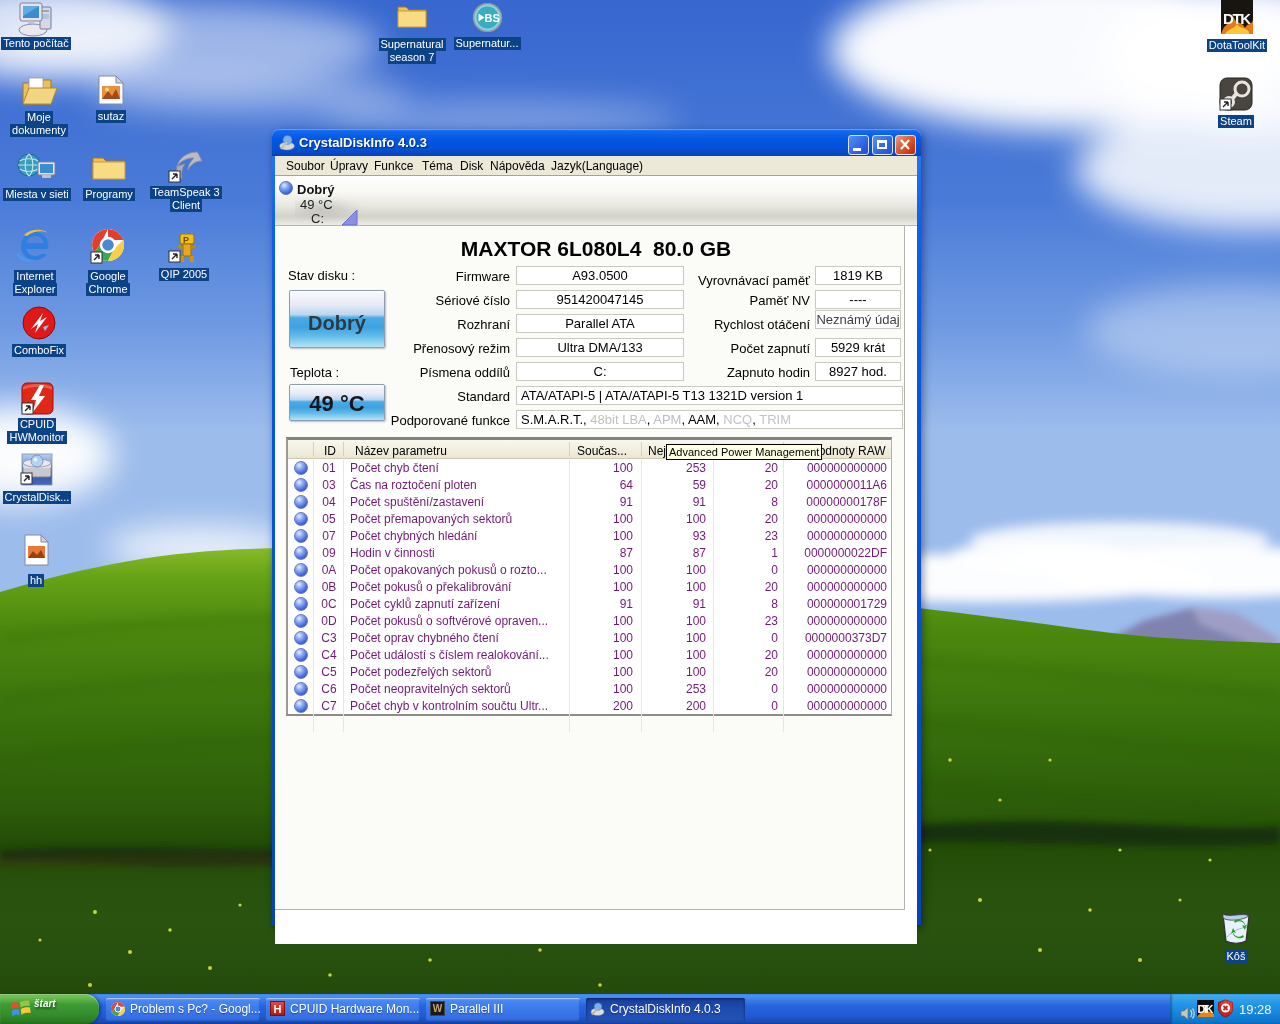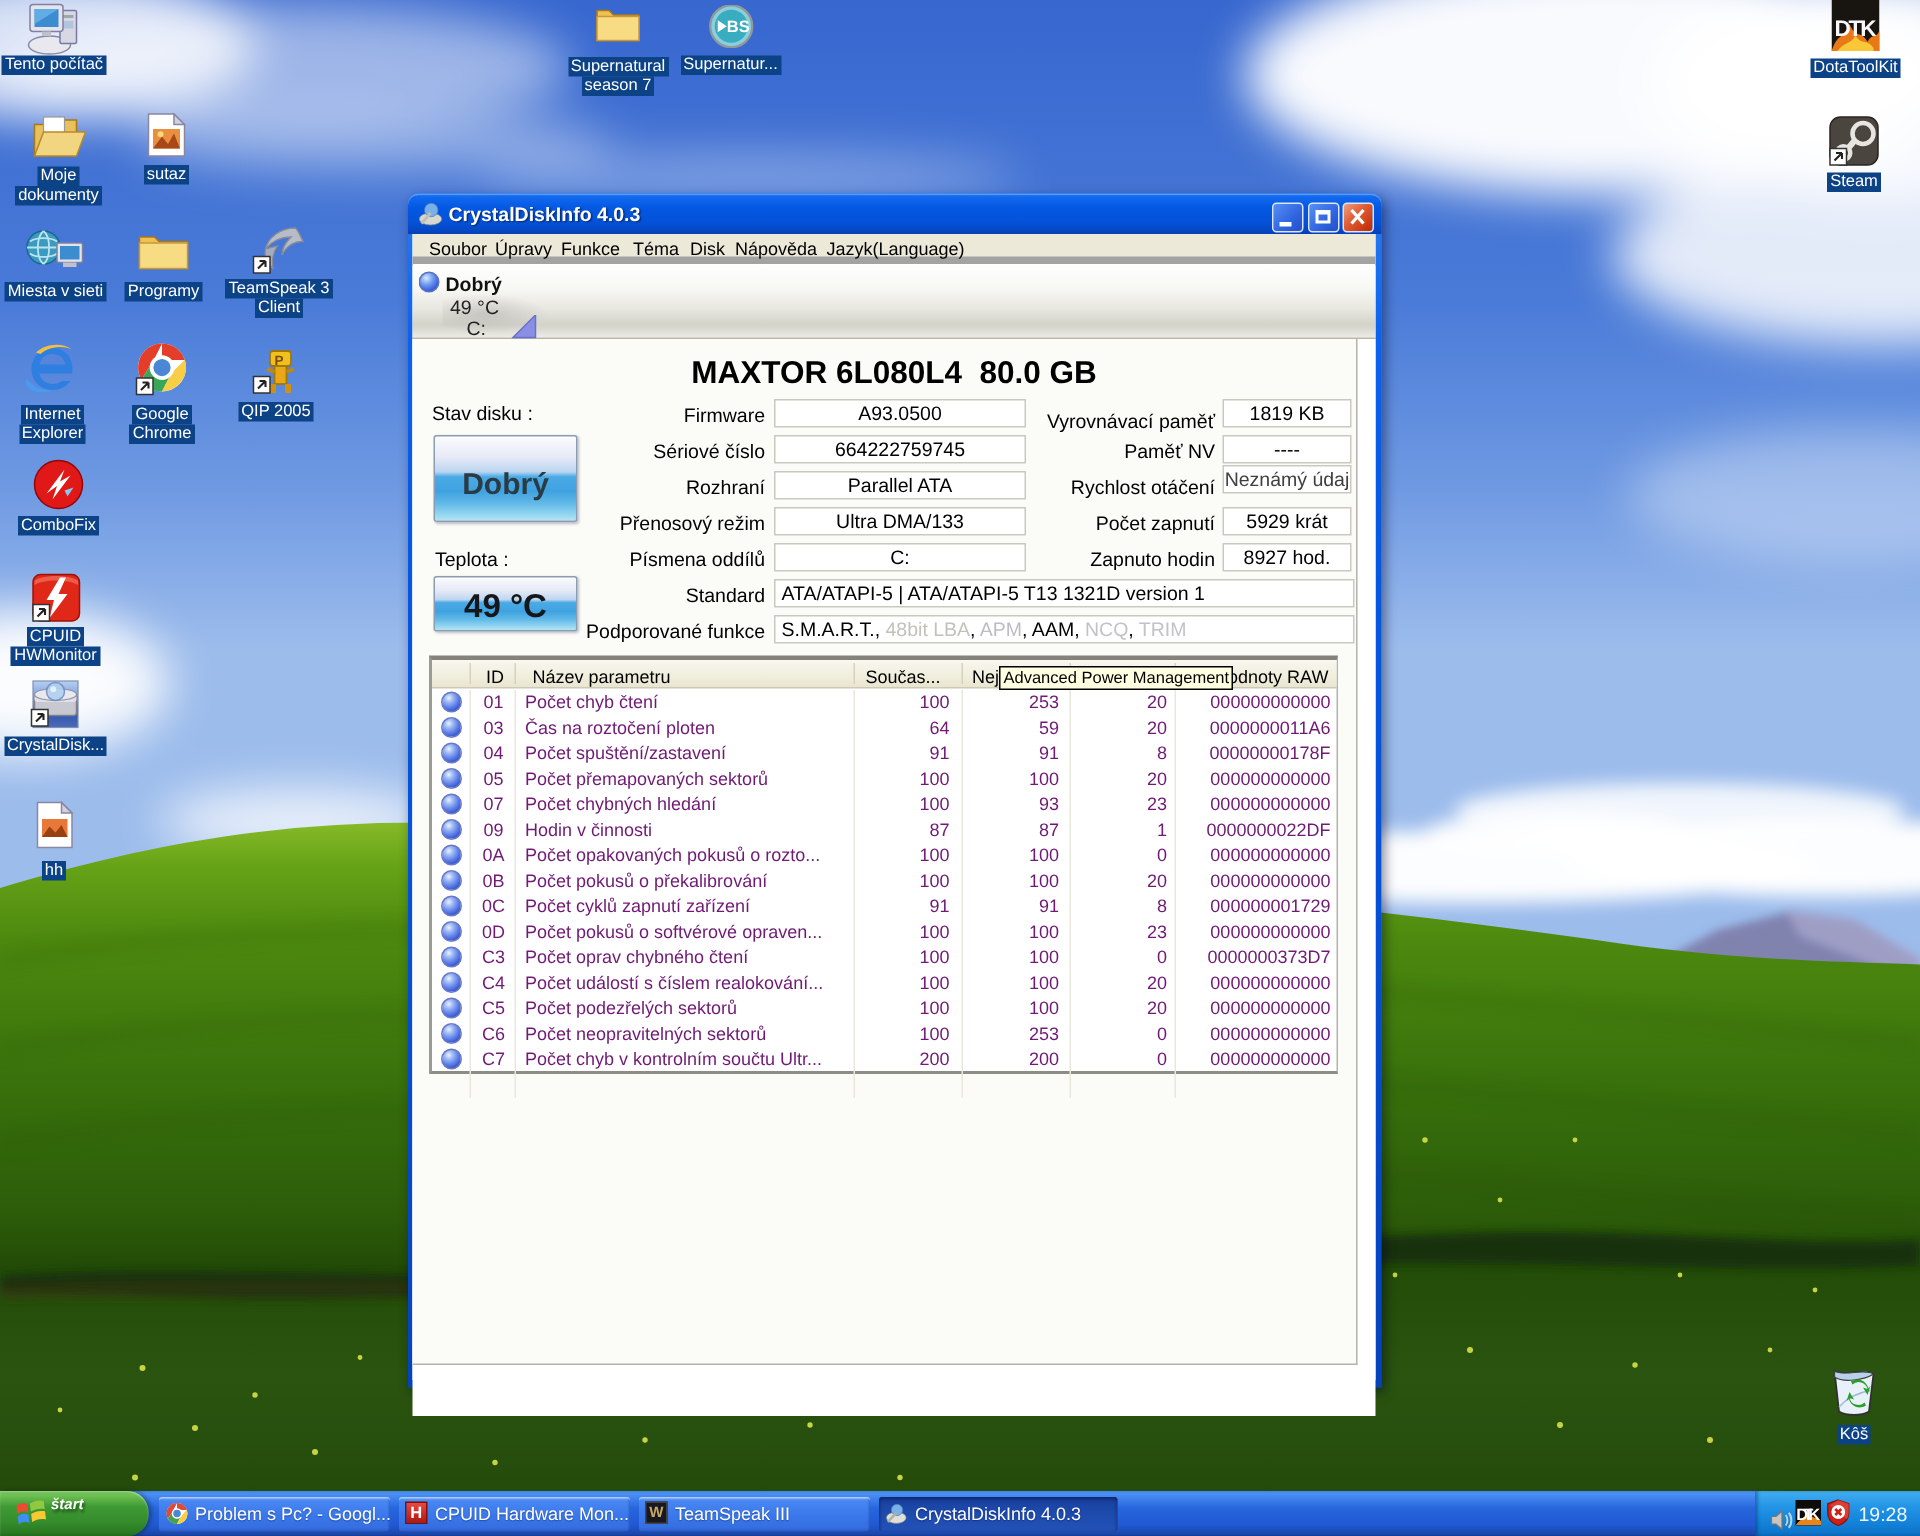--- a/index.html
+++ b/index.html
@@ -11,21 +11,21 @@
 
 #win{left:272px;top:129px;width:649px;height:796px;z-index:5;border-radius:7px 7px 0 0;
 background:linear-gradient(180deg,#2b7df2 0%,#0b62ec 12%,#0458e2 30%,#0450d6 60%,#0443bd 100%);
 box-shadow:2px 3px 8px rgba(0,0,30,.45)}
 #titlebar{position:absolute;left:0;top:0;width:100%;height:27px;border-radius:7px 7px 0 0;
 background:linear-gradient(180deg,#2178f2 0%,#1168ee 10%,#0458e2 35%,#0452d8 70%,#0647c4 92%,#0a3eb0 100%);
 box-shadow:inset 0 1px 0 #5d9bf5}
 #titlebar .ttl{position:absolute;left:27px;top:6px;color:#fff;font-weight:bold;font-size:13px;text-shadow:1px 1px 1px #0a2a78}
 .tbtn{position:absolute;top:6px;width:21px;height:20px;border-radius:3px;border:1px solid #dce6f8}
 #winbody{position:absolute;left:3px;top:27px;width:642px;height:764px;background:#fff}
-#menubar{position:absolute;left:0;top:0;width:642px;height:20px;background:#ece9d8;font-size:12px;color:#000;border-bottom:5px solid #a3a3a3}
+#menubar{position:absolute;left:0;top:0;width:642px;height:20px;background:#ece9d8;font-size:12px;color:#000;border-bottom:1px solid #a3a3a3}
 #menubar span{position:absolute;top:3px}
 #diskbar{position:absolute;left:0;top:21px;width:642px;height:49px;
 background:linear-gradient(180deg,#fefefc 0%,#f8f8f5 30%,#e8e7e0 60%,#d4d3ca 82%,#dddcd4 90%,#ecebe5 100%);
 border-bottom:1px solid #bab6a6}
 #client{position:absolute;left:0;top:70px;width:642px;height:718px;background:#fff;font-size:12px}
 .fl{position:absolute;font-size:13px;color:#000;text-align:right}
 .fb{position:absolute;height:19px;background:#fff;border:1px solid #c9c9c0;font-size:13px;text-align:center;line-height:17px;color:#000;white-space:nowrap}
 .bigbtn{position:absolute;left:14px;width:96px;border:1px solid #8b9db0;border-radius:2px;
 background:linear-gradient(180deg,#fbfbfe 0%,#e6e9f6 25%,#bcd6f0 42%,#4aaae6 48%,#3fa2e0 65%,#62bae8 80%,#95d6f0 93%,#b4e4f6 100%);
 box-shadow:inset 0 1px 0 #fff,1px 1px 2px rgba(0,0,40,.25);text-align:center;color:#2b3b44;font-weight:bold}
@@ -385,21 +385,21 @@
 <div class="bigbtn" style="top:158px;height:37px;font-size:22px;line-height:37px;color:#14181c">49 °C</div>
 
 <div class="fl" style="left:85px;top:43px;width:150px">Firmware</div>
 <div class="fl" style="left:85px;top:67px;width:150px">Sériové číslo</div>
 <div class="fl" style="left:85px;top:91px;width:150px">Rozhraní</div>
 <div class="fl" style="left:85px;top:115px;width:150px">Přenosový režim</div>
 <div class="fl" style="left:85px;top:139px;width:150px">Písmena oddílů</div>
 <div class="fl" style="left:85px;top:163px;width:150px">Standard</div>
 <div class="fl" style="left:60px;top:187px;width:175px">Podporované funkce</div>
 <div class="fb" style="left:241px;top:40px;width:168px">A93.0500</div>
-<div class="fb" style="left:241px;top:64px;width:168px">664222759745</div>
+<div class="fb" style="left:241px;top:64px;width:168px">951420047145</div>
 <div class="fb" style="left:241px;top:88px;width:168px">Parallel ATA</div>
 <div class="fb" style="left:241px;top:112px;width:168px">Ultra DMA/133</div>
 <div class="fb" style="left:241px;top:136px;width:168px">C:</div>
 <div class="fb" style="left:241px;top:160px;width:387px;text-align:left;padding-left:4px">ATA/ATAPI-5 | ATA/ATAPI-5 T13 1321D version 1</div>
 <div class="fb" style="left:241px;top:184px;width:387px;text-align:left;padding-left:4px">S.M.A.R.T., <span style="color:#c2c2ba">48bit LBA</span>, <span style="color:#bcbcc6">APM</span>, AAM, <span style="color:#c2c2c8">NCQ</span>, <span style="color:#c2c2c8">TRIM</span></div>
 
 <div class="fl" style="left:385px;top:47px;width:150px">Vyrovnávací paměť</div>
 <div class="fl" style="left:385px;top:67px;width:150px">Paměť NV</div>
 <div class="fl" style="left:385px;top:91px;width:150px">Rychlost otáčení</div>
 <div class="fl" style="left:385px;top:115px;width:150px">Počet zapnutí</div>
@@ -594,21 +594,21 @@
 <circle cx="8" cy="8" r="3" fill="#4a87d5" stroke="#fff" stroke-width="1"></circle>
 </svg>
 <span>Problem s Pc? - Googl...</span>
     </div>
 <div class="task" style="left:266px;width:154px">
 <div class="ticon" style="width:15px;height:15px;background:linear-gradient(180deg,#e84840,#b01810);border:1px solid #801008;color:#fff;font-weight:bold;font-size:11px;text-align:center;line-height:14px">H</div>
 <span>CPUID Hardware Mon...</span>
     </div>
 <div class="task" style="left:426px;width:154px">
 <div class="ticon" style="width:15px;height:15px;background:#181820;border:1px solid #444;color:#c8a868;font-weight:bold;font-size:10px;text-align:center;line-height:14px">W</div>
-<span>TeamSpeak III</span>
+<span>Parallel III</span>
     </div>
 <div class="task" style="left:586px;width:159px;background:linear-gradient(180deg,#18409e 0%,#1d4aac 45%,#2353b8 100%);box-shadow:inset 0 1px 3px rgba(0,0,50,.55)">
 <svg width="16" height="16" viewBox="0 0 17 17">
 <ellipse cx="8" cy="11.5" rx="7" ry="4" fill="#e0e0d8" stroke="#888" stroke-width="0.5"></ellipse>
 <circle cx="8.5" cy="6" r="4" fill="#7ab0e8" stroke="#4a80c0" stroke-width="0.5"></circle>
 <path d="M2 14.5 L8 8" stroke="#b0b0a8" stroke-width="1.8"></path>
 </svg>
 <span>CrystalDiskInfo 4.0.3</span>
     </div>
 <div class="ab" style="left:1170px;top:0;width:110px;height:30px;

